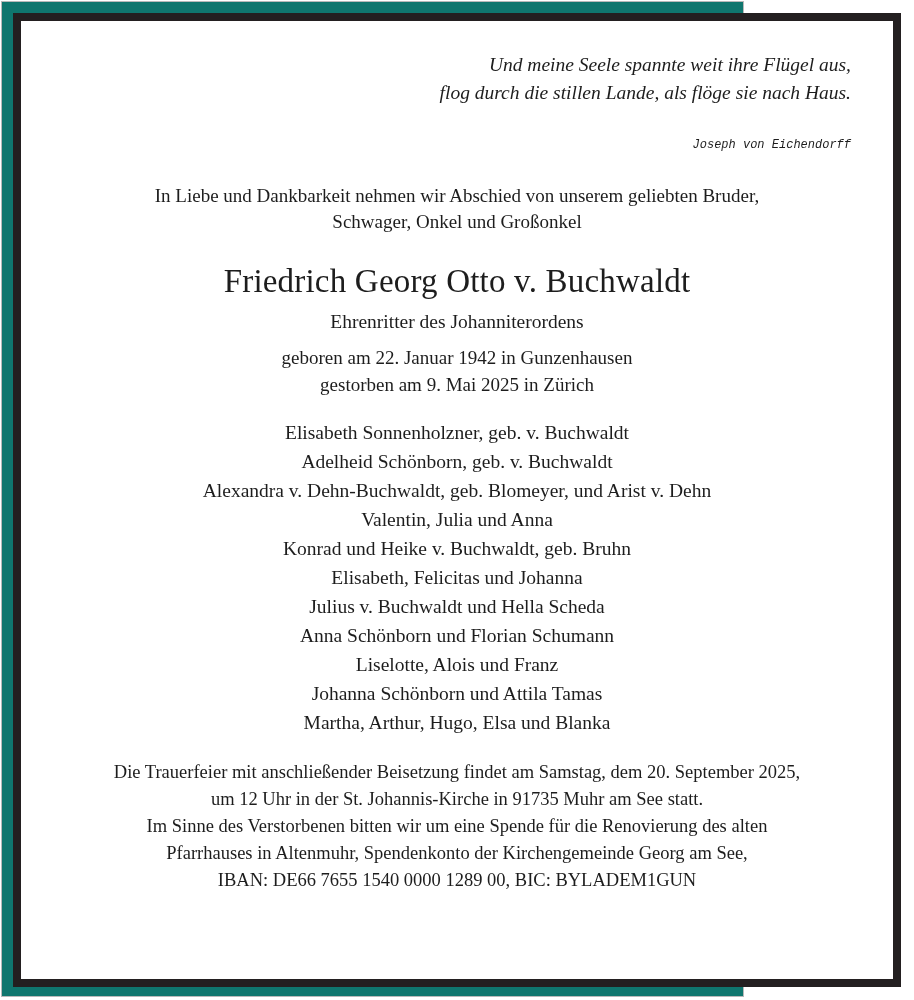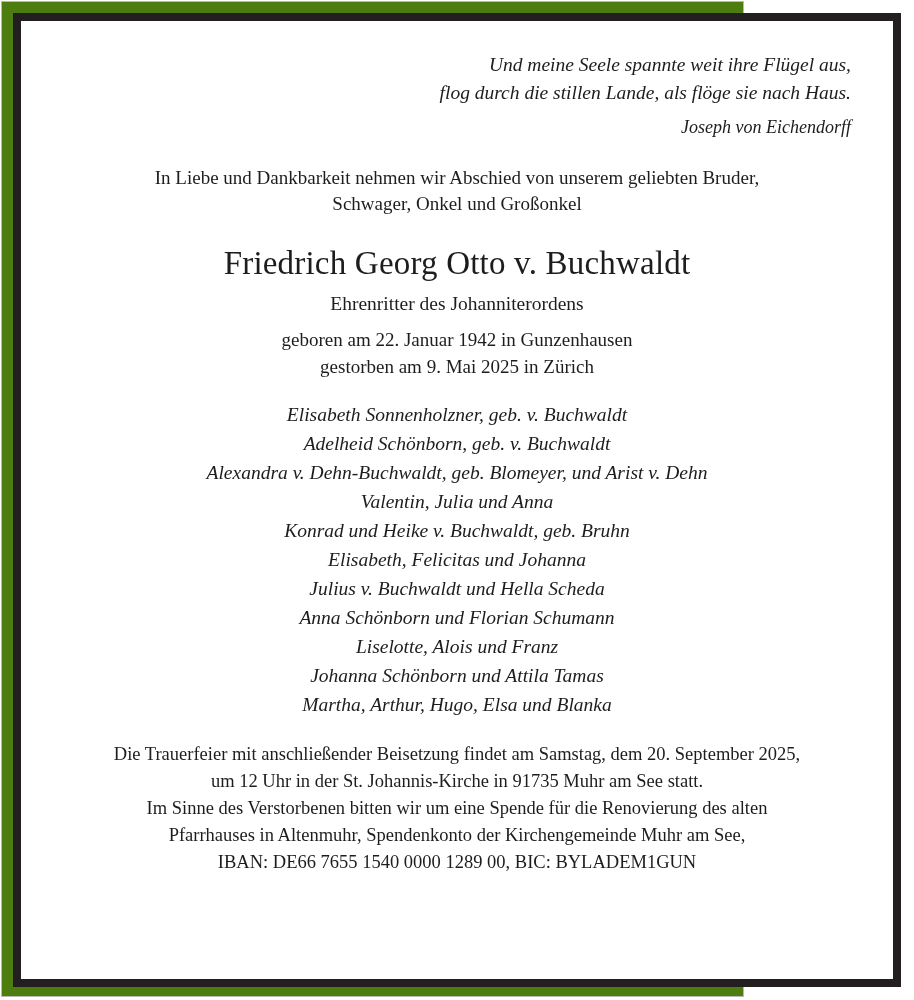--- a/index.html
+++ b/index.html
@@ -16,21 +16,21 @@
   }
 
   
   .notice-outer {
     position: absolute;
     left: 1px;
     top: 1px;
     width: 743px;
     height: 996px;
     border: 1px solid #b9b9b9;
-    background: #4d7c0f;
+    background: #0f766e;
     box-sizing: border-box;
   }
 
   
   .notice-frame {
     position: absolute;
     left: 11px;
     top: 11px;
     width: 888px;
     height: 974px;
@@ -56,23 +56,24 @@
     text-align: right;
     padding-right: 28px;
     font-style: italic;
     font-size: 19.5px;
     line-height: 28px;
     color: #1d1d1d;
   }
   .epigraph-line { display: block; white-space: nowrap; }
   .epigraph-author {
     display: block;
-    font-size: 18px;
-    margin-top: 6px;
+    font-size: 12px;
+    margin-top: 24px;
     white-space: nowrap;
+    font-family: Liberation Mono, monospace;
   }
 
   
   .intro {
     margin-top: 24px;
     font-size: 19px;
     line-height: 26px;
   }
   .intro-line { display: block; }
 
@@ -92,21 +93,20 @@
   .deceased-dates {
     margin-top: 9px;
     font-size: 19px;
     line-height: 27px;
   }
   .date-line { display: block; }
 
   
   .survivors {
     margin-top: 20px;
-    font-style: italic;
   }
   .survivor-group {
   }
   .survivor-group:first-child { margin-top: 0; }
   .survivor-primary {
     display: block;
     font-size: 19.5px;
     line-height: 29px;
   }
   .survivor-children {
@@ -175,20 +175,20 @@
         <div class="survivor-group">
           <span class="survivor-primary">Johanna Schönborn und Attila Tamas</span>
           <span class="survivor-children">Martha, Arthur, Hugo, Elsa und Blanka</span>
         </div>
       </div>
 
       <div class="footer">
         <span class="footer-line">Die Trauerfeier mit anschließender Beisetzung findet am Samstag, dem 20. September 2025,</span>
         <span class="footer-line">um 12 Uhr in der St. Johannis-Kirche in 91735 Muhr am See statt.</span>
         <span class="footer-line">Im Sinne des Verstorbenen bitten wir um eine Spende für die Renovierung des alten</span>
-        <span class="footer-line">Pfarrhauses in Altenmuhr, Spendenkonto der Kirchengemeinde Muhr am See,</span>
+        <span class="footer-line">Pfarrhauses in Altenmuhr, Spendenkonto der Kirchengemeinde Georg am See,</span>
         <span class="footer-line">IBAN: DE66 7655 1540 0000 1289 00, BIC: BYLADEM1GUN</span>
 
       </div>
 
     </div>
   </div>
 </div>
 
 </body></html>

